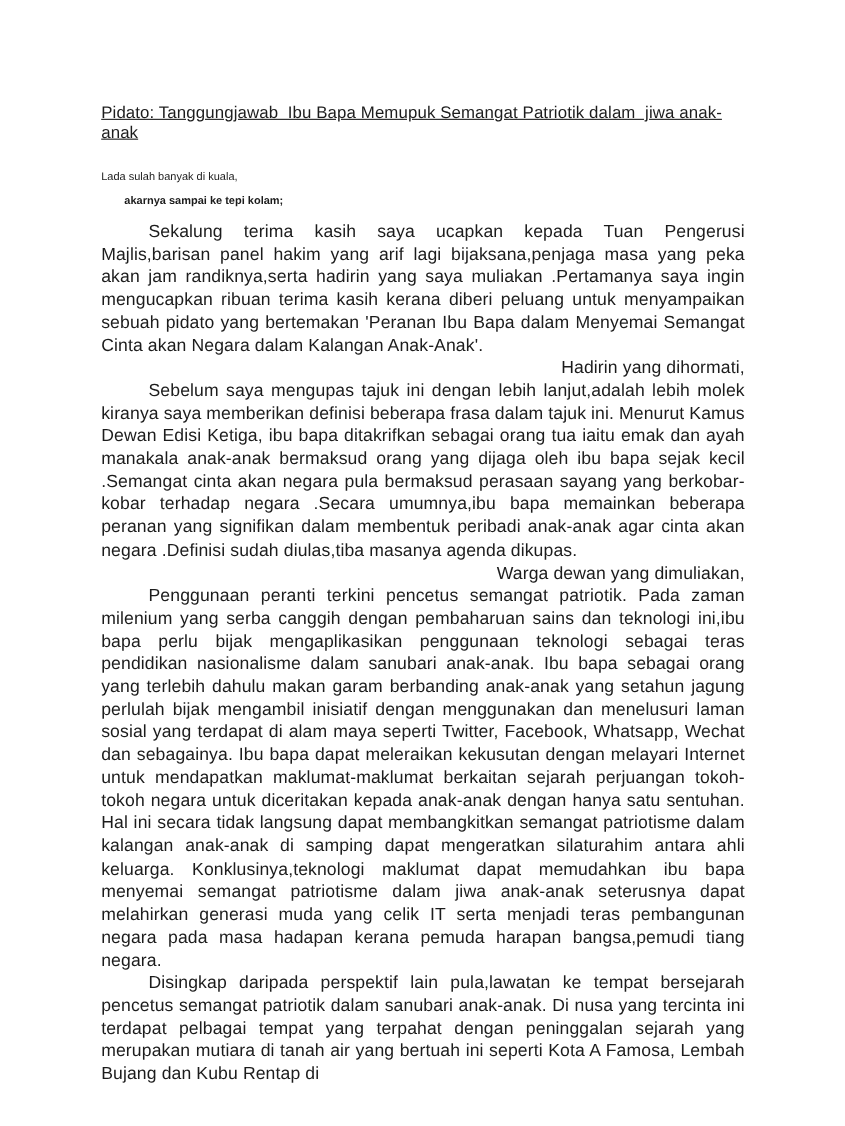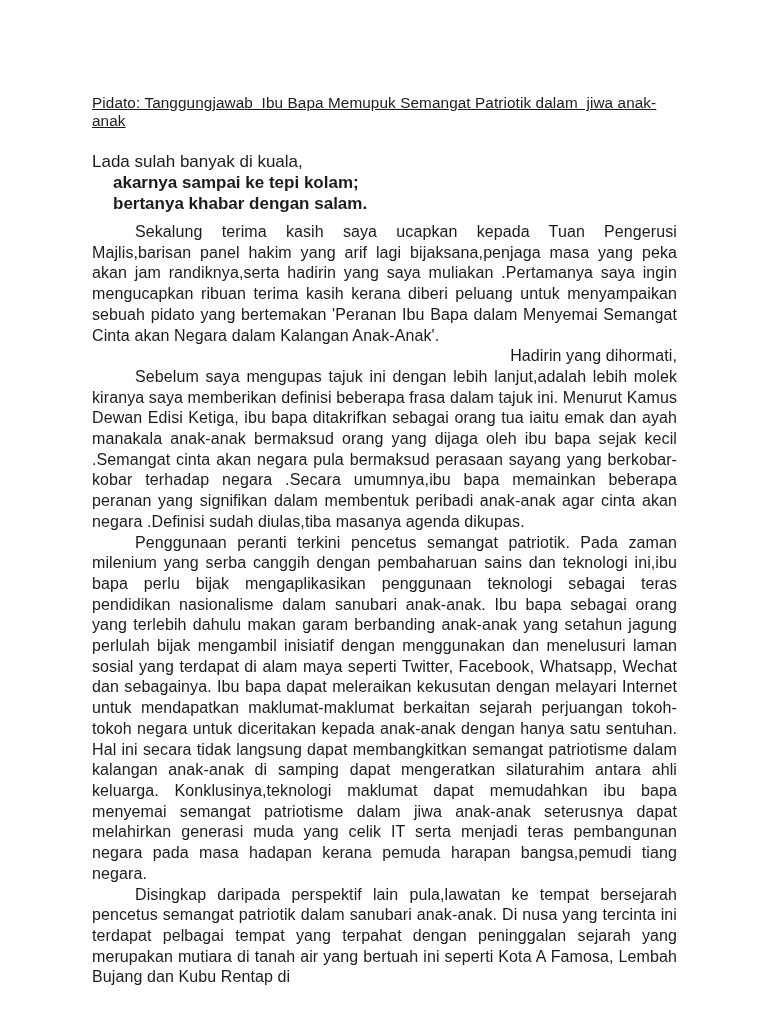--- a/index.html
+++ b/index.html
@@ -25,21 +25,21 @@
     margin: 0 0 21px 0;
     text-decoration: underline;
     white-space: pre-wrap;
     letter-spacing: 0.1px;
   }
   .pantun {
     margin: 0 0 8px 0;
   }
   .pantun .verse-line {
     margin: 0;
-    font-size: 17px;
+    font-size: 10px;
     line-height: 21px;
     text-align: left;
   }
   .pantun .verse-line.indented {
     padding-left: 21px;
     font-weight: bold;
   }
   .body-block {
     margin: 0;
     font-size: 16px;
@@ -58,24 +58,24 @@
 </head>
 <body>
 
 <div class="page">
 
   <h1 class="doc-title">Pidato: Tanggungjawab  Ibu Bapa Memupuk Semangat Patriotik dalam  jiwa anak-anak</h1>
 
   <div class="pantun">
     <p class="verse-line">Lada sulah banyak di kuala,</p>
     <p class="verse-line indented">akarnya sampai ke tepi kolam;</p>
-    <p class="verse-line indented">bertanya khabar dengan salam.</p>
   </div>
 
   <div class="body-text">
     <p class="body-block para">Sekalung terima kasih saya ucapkan kepada Tuan Pengerusi Majlis,barisan panel hakim yang arif lagi bijaksana,penjaga masa yang peka akan jam randiknya,serta hadirin yang saya muliakan .Pertamanya saya ingin mengucapkan ribuan terima kasih kerana diberi peluang untuk menyampaikan sebuah pidato yang bertemakan 'Peranan Ibu Bapa dalam Menyemai Semangat Cinta akan Negara dalam Kalangan Anak-Anak'.</p>
     <p class="body-block salutation">Hadirin yang dihormati,</p>
     <p class="body-block para">Sebelum saya mengupas tajuk ini dengan lebih lanjut,adalah lebih molek kiranya saya memberikan definisi beberapa frasa dalam tajuk ini. Menurut Kamus Dewan Edisi Ketiga, ibu bapa ditakrifkan sebagai orang tua iaitu emak dan ayah manakala anak-anak bermaksud orang yang dijaga oleh ibu bapa sejak kecil .Semangat cinta akan negara pula bermaksud perasaan sayang yang berkobar-kobar terhadap negara .Secara umumnya,ibu bapa memainkan beberapa peranan yang signifikan dalam membentuk peribadi anak-anak agar cinta akan negara .Definisi sudah diulas,tiba masanya agenda dikupas.</p>
+    <p class="body-block salutation">Warga dewan yang dimuliakan,</p>
     <p class="body-block para">Penggunaan peranti terkini pencetus semangat patriotik. Pada zaman milenium yang serba canggih dengan pembaharuan sains dan teknologi ini,ibu bapa perlu bijak mengaplikasikan penggunaan teknologi sebagai teras pendidikan nasionalisme dalam sanubari anak-anak. Ibu bapa sebagai orang yang terlebih dahulu makan garam berbanding anak-anak yang setahun jagung perlulah bijak mengambil inisiatif dengan menggunakan dan menelusuri laman sosial yang terdapat di alam maya seperti Twitter, Facebook, Whatsapp, Wechat dan sebagainya. Ibu bapa dapat meleraikan kekusutan dengan melayari Internet untuk mendapatkan maklumat-maklumat berkaitan sejarah perjuangan tokoh-tokoh negara untuk diceritakan kepada anak-anak dengan hanya satu sentuhan. Hal ini secara tidak langsung dapat membangkitkan semangat patriotisme dalam kalangan anak-anak di samping dapat mengeratkan silaturahim antara ahli keluarga. Konklusinya,teknologi maklumat dapat memudahkan ibu bapa menyemai semangat patriotisme dalam jiwa anak-anak seterusnya dapat melahirkan generasi muda yang celik IT serta menjadi teras pembangunan negara pada masa hadapan kerana pemuda harapan bangsa,pemudi tiang negara.</p>
     <p class="body-block para">Disingkap daripada perspektif lain pula,lawatan ke tempat bersejarah pencetus semangat patriotik dalam sanubari anak-anak. Di nusa yang tercinta ini terdapat pelbagai tempat yang terpahat dengan peninggalan sejarah yang merupakan mutiara di tanah air yang bertuah ini seperti Kota A Famosa, Lembah Bujang dan Kubu Rentap di</p>
   </div>
 
 </div>
 
 </body></html>

